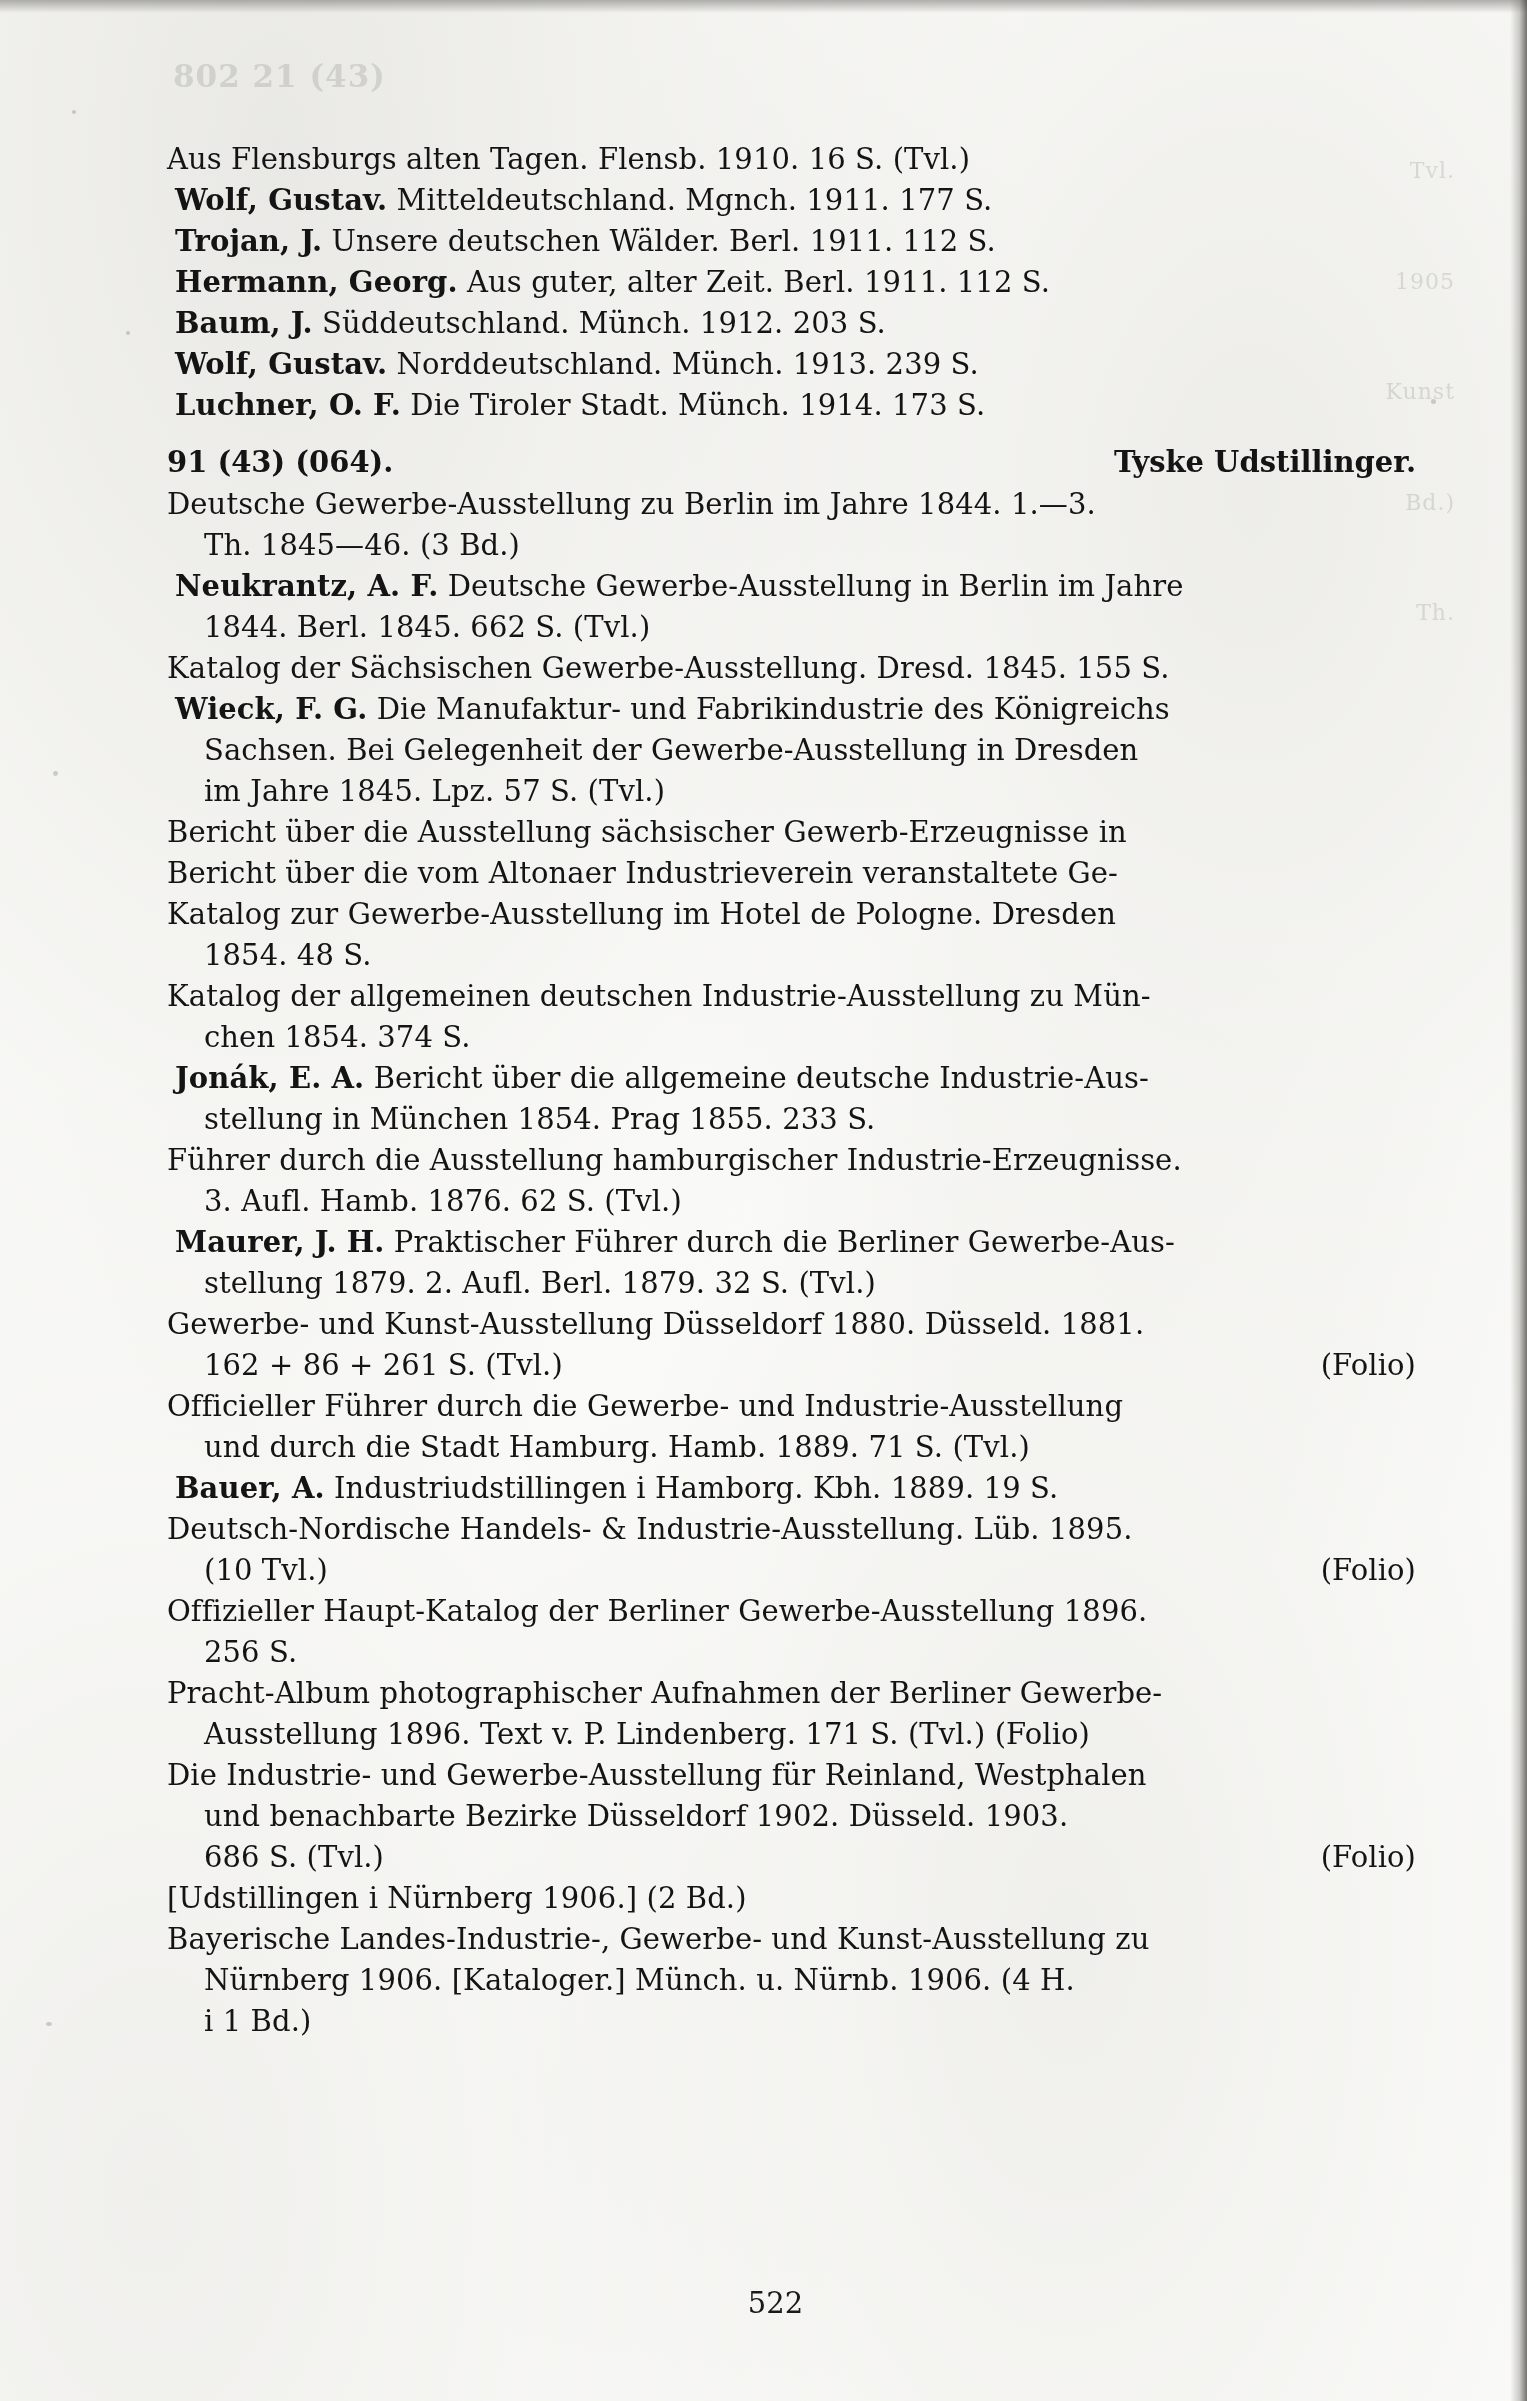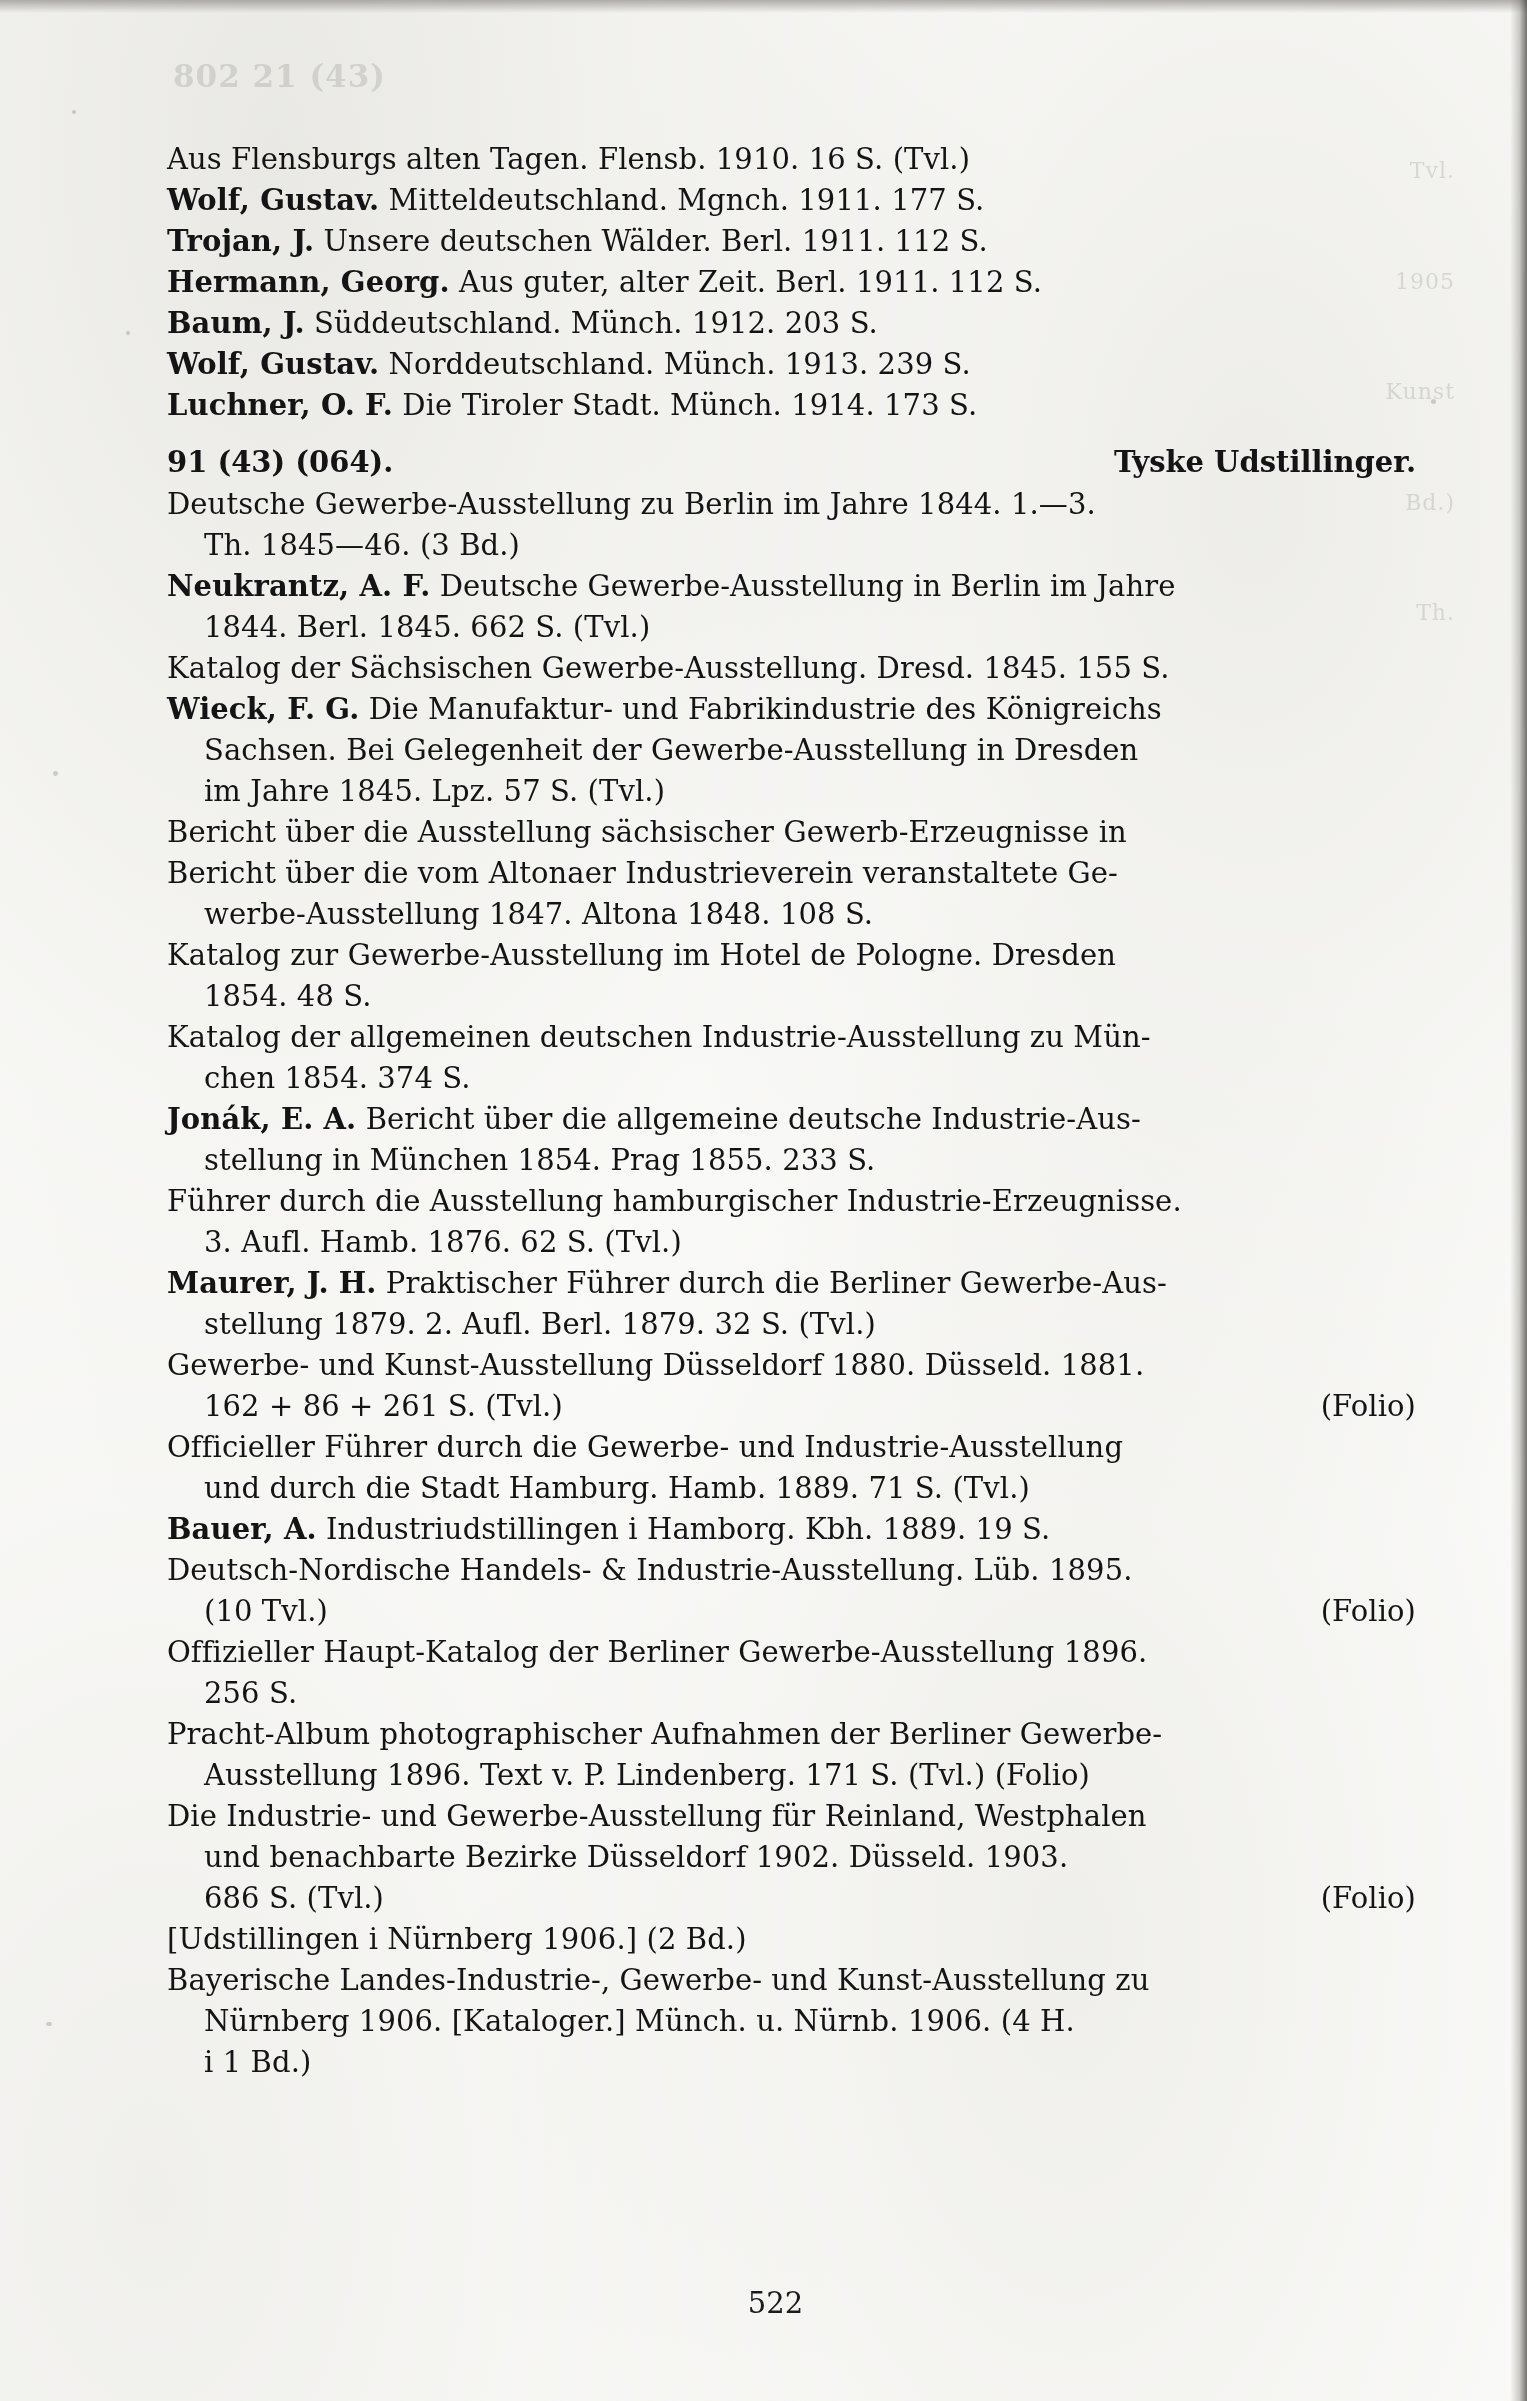--- a/index.html
+++ b/index.html
@@ -78,20 +78,21 @@
     font-size: 29px;
     line-height: 41px;
     letter-spacing: 0.1px;
     white-space: nowrap;
   }
   .indent {
     padding-left: 37px;
   }
   .entry-head {
     font-weight: bold;
+    margin-left: 8px;
   }
   .section-line {
     position: relative;
     font-weight: bold;
     font-size: 29px;
     line-height: 44px;
     margin-top: 14px;
   }
   .section-right {
     position: absolute;
@@ -166,21 +167,20 @@
         <div class="line"><span>Deutsche Gewerbe-Ausstellung zu Berlin im Jahre 1844.  1.—3.</span></div>
         <div class="line indent"><span>Th. 1845—46.  (3 Bd.)</span></div>
         <div class="line"><span class="entry-head">Neukrantz, A. F.</span><span> Deutsche Gewerbe-Ausstellung in Berlin im Jahre</span></div>
         <div class="line indent"><span>1844.  Berl. 1845.  662 S.  (Tvl.)</span></div>
         <div class="line"><span>Katalog der Sächsischen Gewerbe-Ausstellung.  Dresd. 1845.  155 S.</span></div>
         <div class="line"><span class="entry-head">Wieck, F. G.</span><span> Die Manufaktur- und Fabrikindustrie des Königreichs</span></div>
         <div class="line indent"><span>Sachsen.  Bei Gelegenheit der Gewerbe-Ausstellung in Dresden</span></div>
         <div class="line indent"><span>im Jahre 1845.  Lpz.  57 S.  (Tvl.)</span></div>
         <div class="line"><span>Bericht über die Ausstellung sächsischer Gewerb-Erzeugnisse in</span></div>
         <div class="line"><span>Bericht über die vom Altonaer Industrieverein veranstaltete Ge-</span></div>
-        <div class="line indent"><span>werbe-Ausstellung 1847.  Altona 1848.  108 S.</span></div>
         <div class="line"><span>Katalog zur Gewerbe-Ausstellung im Hotel de Pologne.  Dresden</span></div>
         <div class="line indent"><span>1854.  48 S.</span></div>
         <div class="line"><span>Katalog der allgemeinen deutschen Industrie-Ausstellung zu Mün-</span></div>
         <div class="line indent"><span>chen 1854.  374 S.</span></div>
         <div class="line"><span class="entry-head">Jonák, E. A.</span><span> Bericht über die allgemeine deutsche Industrie-Aus-</span></div>
         <div class="line indent"><span>stellung in München 1854.  Prag 1855.  233 S.</span></div>
         <div class="line"><span>Führer durch die Ausstellung hamburgischer Industrie-Erzeugnisse.</span></div>
         <div class="line indent"><span>3. Aufl.  Hamb. 1876.  62 S.  (Tvl.)</span></div>
         <div class="line"><span class="entry-head">Maurer, J. H.</span><span> Praktischer Führer durch die Berliner Gewerbe-Aus-</span></div>
         <div class="line indent"><span>stellung 1879.  2. Aufl.  Berl. 1879.  32 S.  (Tvl.)</span></div>

